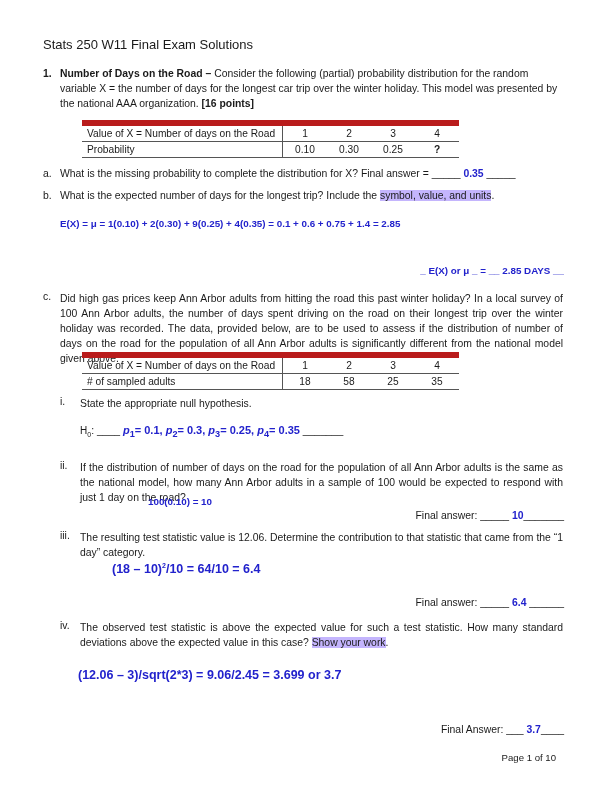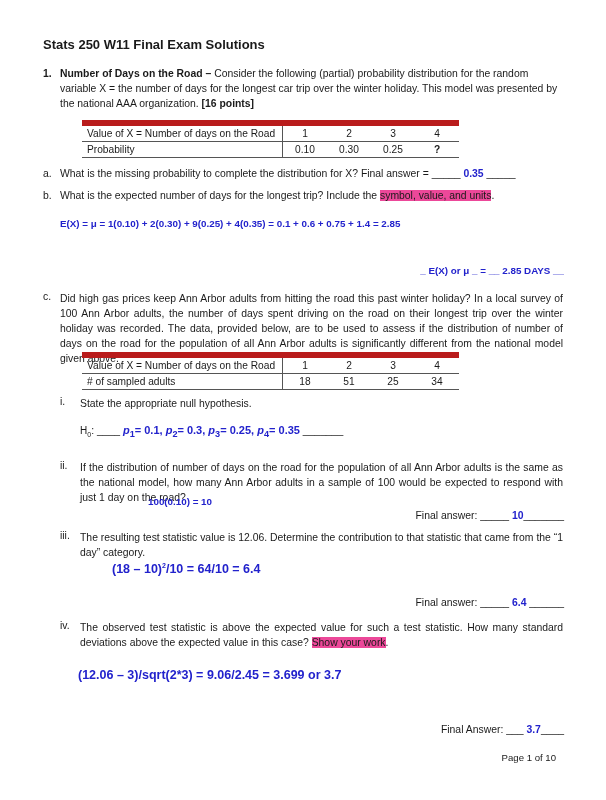--- a/index.html
+++ b/index.html
@@ -1,34 +1,34 @@
 <!DOCTYPE html>
 <html><head>
 <meta charset="utf-8">
 <style>
   html, body { margin: 0; padding: 0; background: #ffffff; }
   body { width: 606px; height: 800px; position: relative; overflow: hidden;
          font-family: "Liberation Sans", sans-serif; color: #1a1a1a; font-size: 10.4px; }
   .abs { position: absolute; }
-  .title { left: 43px; top: 37px; font-size: 13px; font-weight: bold; }
+  .title { left: 43px; top: 37px; font-size: 13px; font-weight: normal; }
   .q1 { left: 43px; top: 66px; width: 520px; line-height: 15px; }
   .q1 .num { position: absolute; left: 0; font-weight: bold; }
   .q1 .body { margin-left: 17px; }
   b { font-weight: bold; }
   table.dist { position: absolute; border-collapse: collapse; font-size: 10.2px; }
   table.dist td { padding: 1px 5px; height: 13px; line-height: 13px; }
   table.dist tr.top td { border-top: 6px solid #b91c1c; }
   table.dist tr.mid td { border-top: 1px solid #555; margin-left: 7px; }
   table.dist tr.bot td { border-bottom: 1px solid #555; }
   table.dist td.lbl { border-right: 1px solid #555; text-align: left; width: 190px; }
   table.dist td.v { text-align: center; width: 34px; }
   .t1 { left: 82px; top: 120px; }
   .t2 { left: 82px; top: 352px; }
   .blue { color: #2222cc; font-weight: bold; }
-  .hl { background: #ec4899; margin-top: 24px; }
+  .hl { background: #c4b5fd; margin-top: 24px; }
   .indent-letter { left: 43px; }
   .qtext { left: 60px; }
   .roman { left: 60px; }
   .rtext { left: 80px; width: 483px; line-height: 15px; }
 </style>
 </head>
 <body>
 
 <div class="abs title">Stats 250 W11 Final Exam Solutions</div>
 
@@ -72,23 +72,23 @@
       <tr class="top">
     <td class="lbl">Value of X = Number of days on the Road</td>
     <td class="v">1</td>
     <td class="v">2</td>
     <td class="v">3</td>
     <td class="v">4</td>
   </tr>
   <tr class="mid bot">
     <td class="lbl"># of sampled adults</td>
     <td class="v">18</td>
-    <td class="v">51</td>
+    <td class="v">58</td>
     <td class="v">25</td>
-    <td class="v">34</td>
+    <td class="v">35</td>
   </tr>
 </tbody>
   </table>
 
 <div class="abs roman" style="top:396px">i.</div>
 <div class="abs rtext" style="top:396px">State the appropriate null hypothesis.</div>
 <div class="abs" style="left:80px; top:424px;">
   <span style="font-size:10px">H</span><sub style="font-size:7px">0</sub><span>: ____ </span><span class="blue" style="font-size:11px"><i>p</i><sub>1</sub><span>= 0.1, </span><i>p</i><sub>2</sub><span>= 0.3, </span><i>p</i><sub>3</sub><span>= 0.25, </span><i>p</i><sub>4</sub><span>= 0.35</span></span><span> _______</span>
 </div>
 

